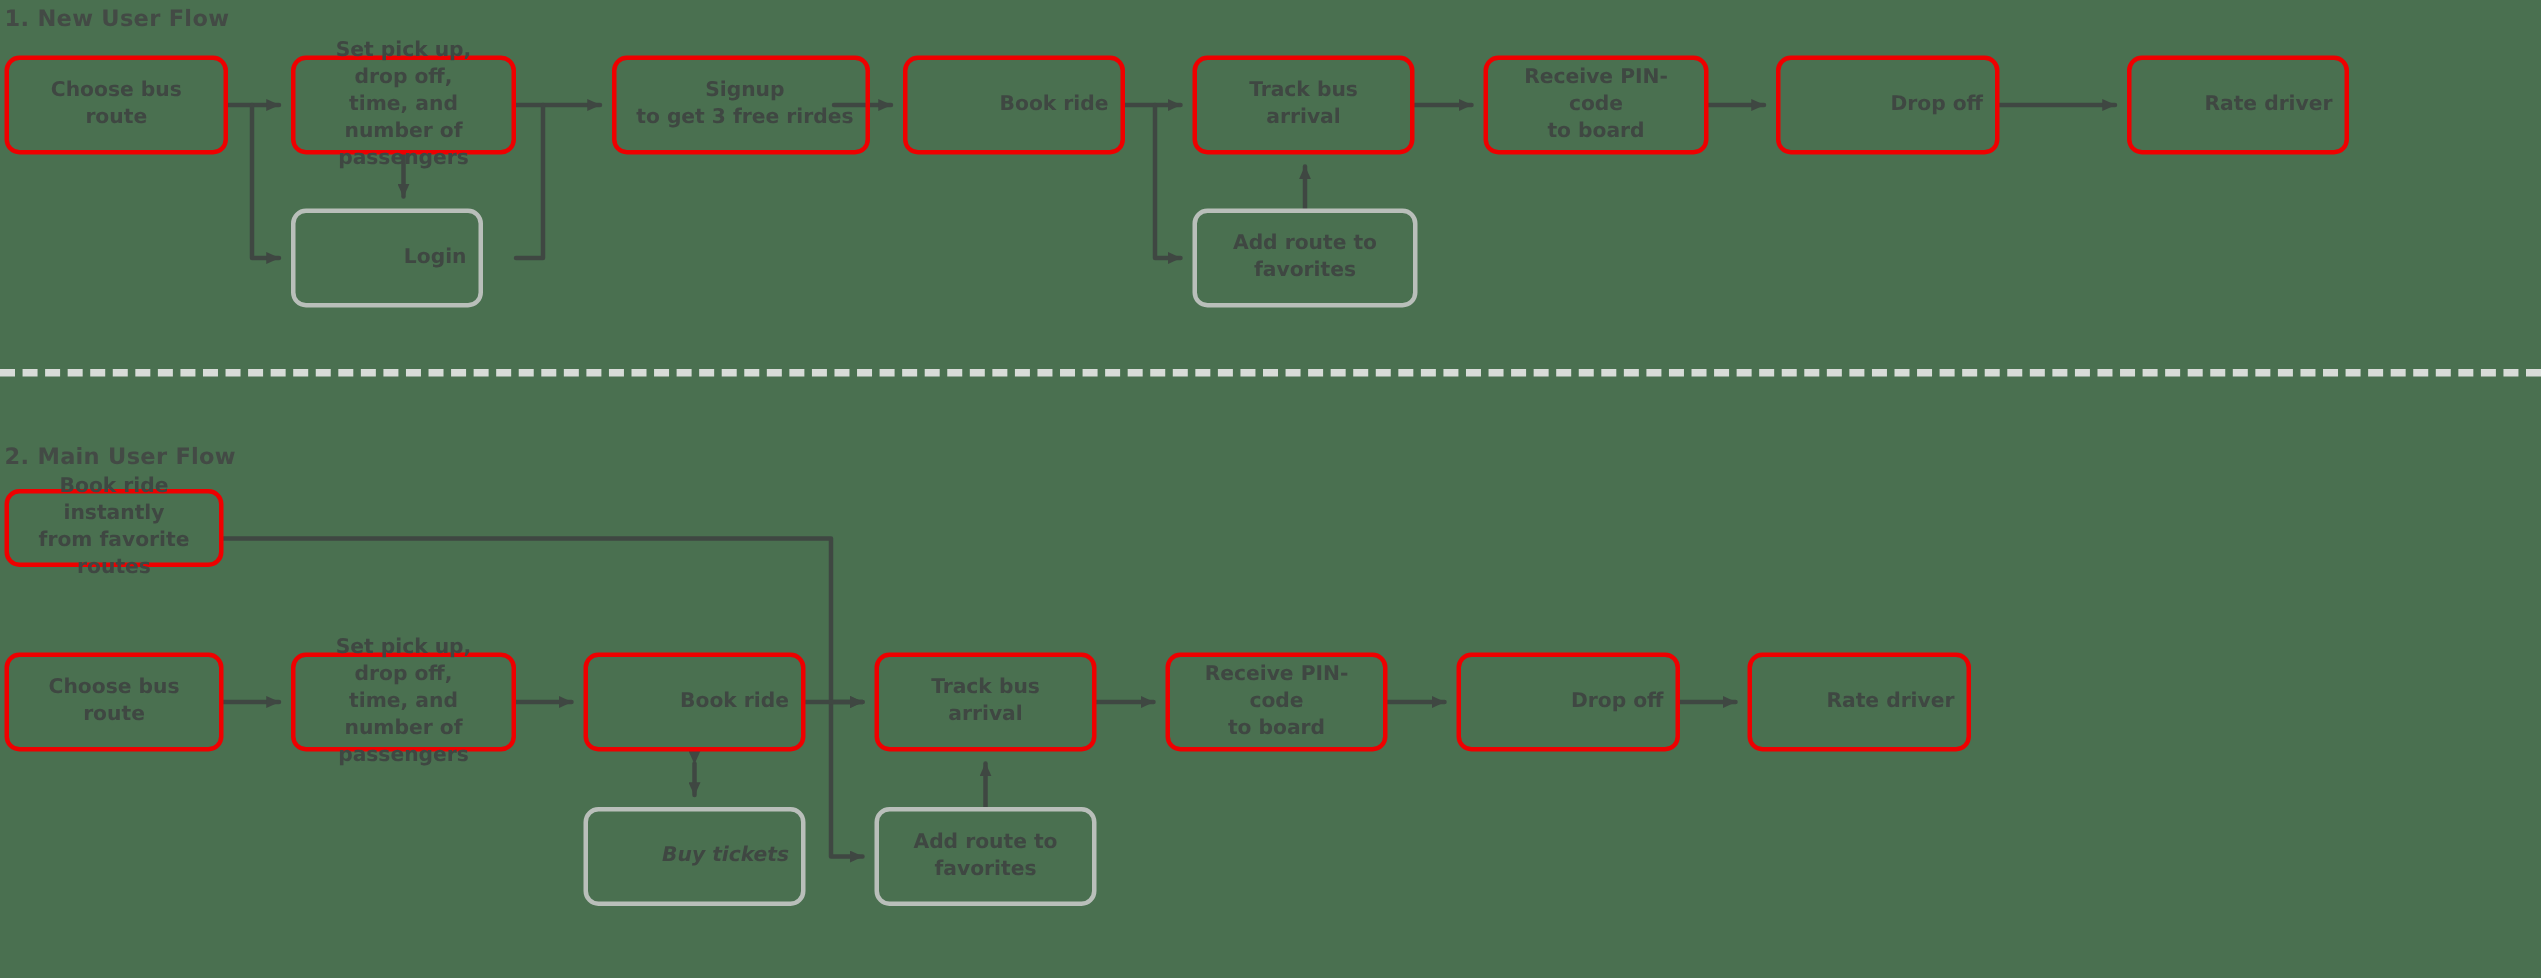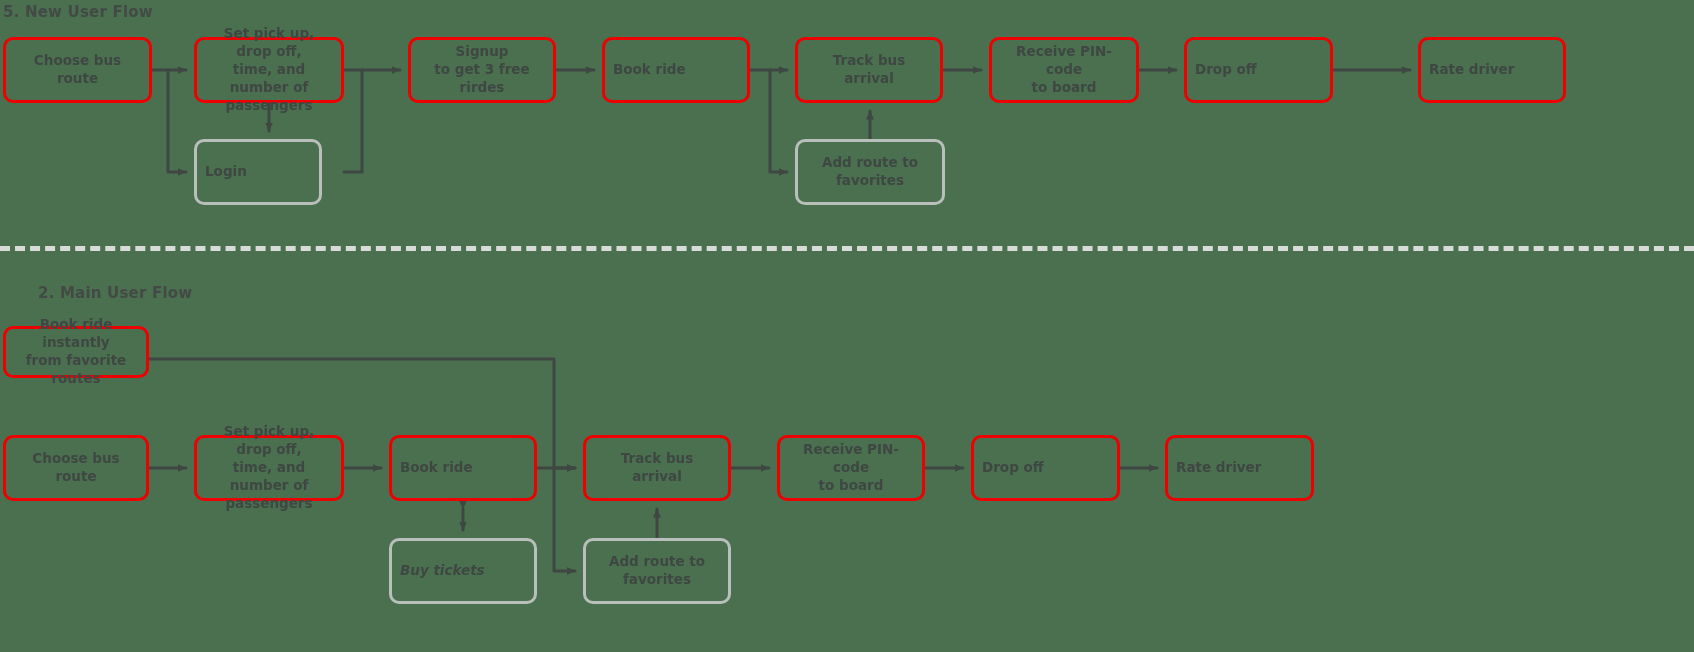--- a/index.html
+++ b/index.html
@@ -43,21 +43,21 @@
     width: 1694px;
     height: 0;
     border-top: 5px dashed #d8dcd8;
   }
   .node {
     position: absolute;
     box-sizing: border-box;
     border-radius: 10px;
     display: flex;
     align-items: center;
-    justify-content: flex-start;
+    justify-content: flex-end;
     text-align: center;
     color: #3f4742;
     font-size: 13.5px;
     font-weight: bold;
     line-height: 1.32;
     padding: 4px 8px;
     background: transparent;
   }
   .node.primary {
     border: 3px solid #ee0000;
@@ -125,36 +125,36 @@
       <path d="M657,538 L657,509" marker-end="url(#ah)"></path>
 
       <path d="M731,468 L769,468" marker-end="url(#ah)"></path>
 
       <path d="M925,468 L963,468" marker-end="url(#ah)"></path>
 
       <path d="M1120,468 L1157,468" marker-end="url(#ah)"></path>
     </g>
   </svg>
 
-  <div class="section-title" style="left:3px; top:3px;">5. New User Flow</div>
+  <div class="section-title" style="left:3px; top:3px;">1. New User Flow</div>
 
   <div class="divider" style="top:246px;"></div>
 
-  <div class="section-title" style="left:3px; top:284px;margin-left:35px;">2. Main User Flow</div>
+  <div class="section-title" style="left:3px; top:295px;">2. Main User Flow</div>
 
   <div id="nodes-layer">
       <div class="node primary" style="left: 3px; top: 37px; width: 149px; height: 66px;">
         <span class="label">Choose bus route</span>
       </div>
       <div class="node primary" style="left: 194px; top: 37px; width: 150px; height: 66px;">
         <span class="label">Set pick up, drop off,
 time, and number of
 passengers</span>
       </div>
-      <div class="node primary" style="left: 408px; top: 37px; width: 148px; height: 66px;">
+      <div class="node primary" style="left: 408px; top: 37px; width: 172px; height: 66px;">
         <span class="label">Signup
 to get 3 free rirdes</span>
       </div>
       <div class="node primary" style="left: 602px; top: 37px; width: 148px; height: 66px;">
         <span class="label">Book ride</span>
       </div>
       <div class="node primary" style="left: 795px; top: 37px; width: 148px; height: 66px;">
         <span class="label">Track bus arrival</span>
       </div>
       <div class="node primary" style="left: 989px; top: 37px; width: 150px; height: 66px;">

